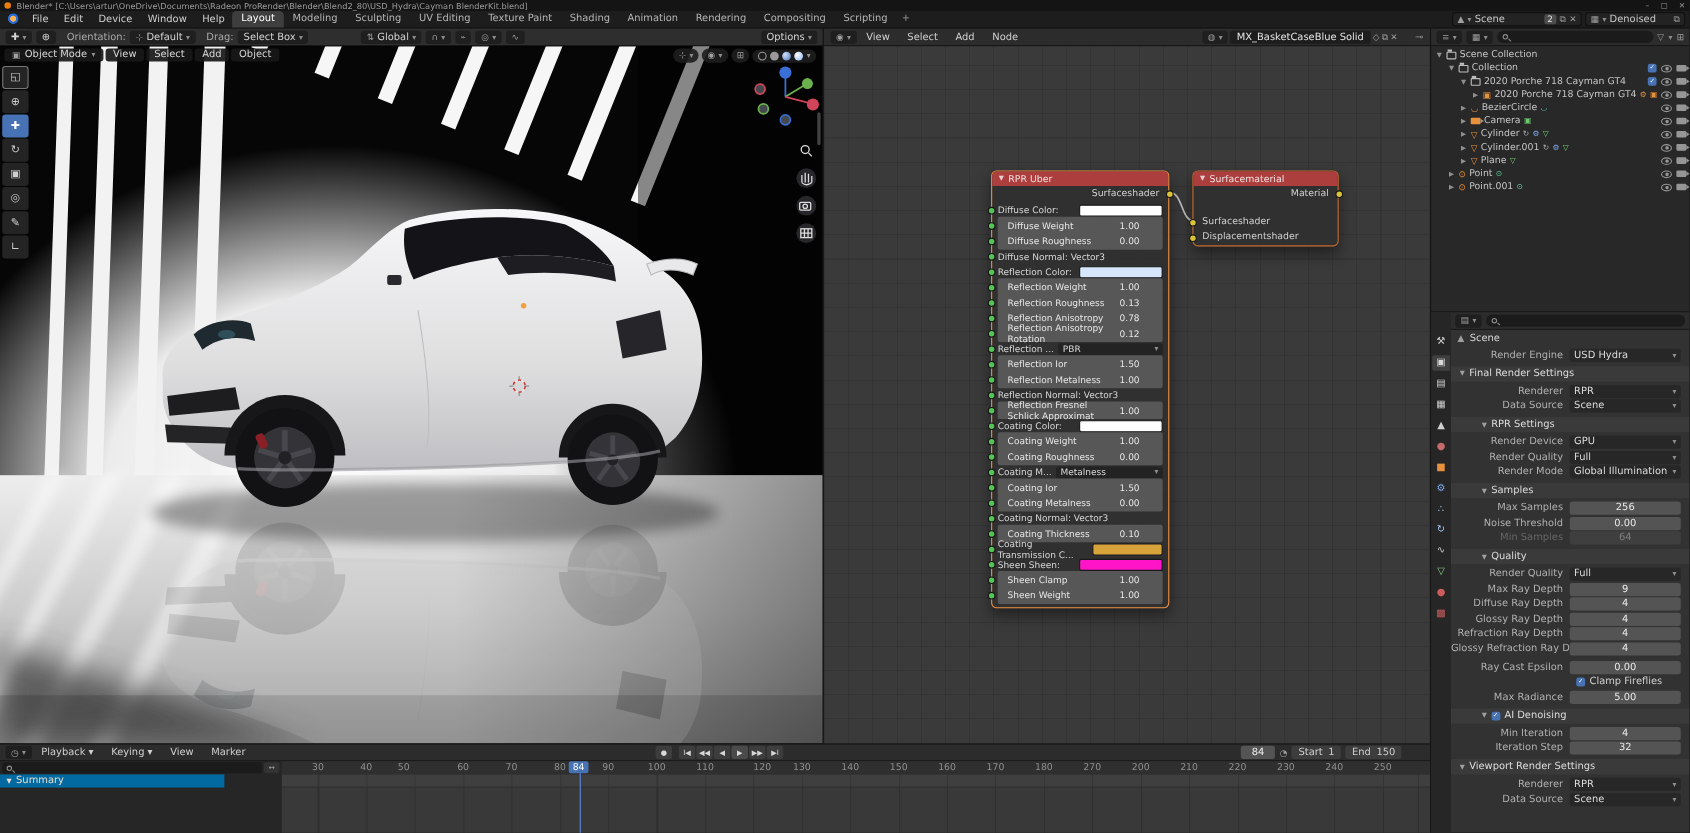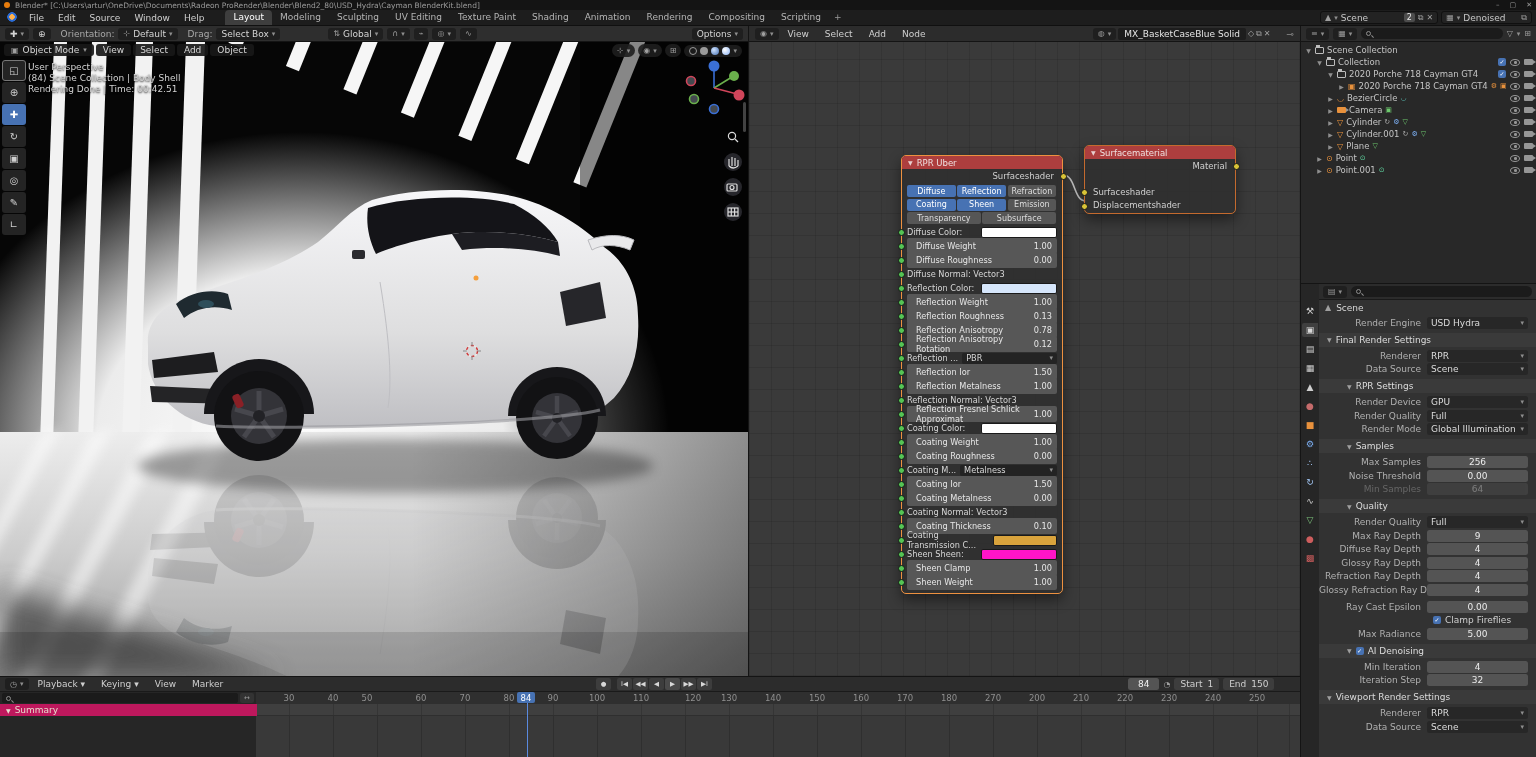--- a/index.html
+++ b/index.html
@@ -10,21 +10,21 @@
 
   
   #titlebar{left:0;top:0;width:1536px;height:10px;background:#141414;display:flex;align-items:center;padding:0 4px;color:#9a9a9a;font-size:7.5px}
   #blender-dot{width:6px;height:6px;border-radius:50%;background:#e87d0d;margin-right:5px}
   #win-controls{margin-left:auto;display:flex;gap:10px;font-size:7px;color:#9a9a9a}
 
   
   #topbar{left:0;top:10px;width:1536px;height:16px;background:#1d1d1d;display:flex;align-items:center;border-bottom:1px solid #101010}
   #topbar .logo{width:12px;height:11px;margin:0 4px 0 6px;border-radius:2px;background:radial-gradient(circle at 50% 45%,#ffb14d 0 2.5px,#2a6bd4 3px 4.5px,#0000 5px)}
   .menu{padding:0 7px;color:#cfcfcf;cursor:default}
-  #tabs{display:flex;margin-left:14px;height:16px;align-items:flex-start}
+  #tabs{display:flex;height:16px;align-items:flex-start}
   .tab{padding:2px 8px 3px;color:#b5b5b5;border-radius:4px 4px 0 0}
   .tab.active{background:#3e3e3e;color:#fff}
   .tab.plus{color:#9a9a9a;padding:2px 5px 3px}
   #scene-block{margin-left:auto;display:flex;align-items:center;gap:3px;padding-right:4px}
   .pillbox{background:#232323;border:1px solid #101010;border-radius:3px;display:flex;align-items:center;height:13px;padding:0 4px;gap:3px}
   .badge{background:#4d4d4d;border-radius:2px;padding:0 3px;color:#e8e8e8;font-size:8px}
   .mini-ic{color:#9f9f9f;font-size:8px}
   .chev{color:#8f8f8f;font-size:7px}
 
   
@@ -61,35 +61,35 @@
   .sph.mat{background:radial-gradient(circle at 35% 35%,#cfe2ff,#4772b3)}
   .sph.rend{background:radial-gradient(circle at 35% 35%,#fff,#8ab4f8)}
   .sphwrap{background:rgba(30,30,30,.9);border-radius:8px;padding:2px 5px;display:flex;gap:3px;align-items:center}
   #vp-scroll{position:absolute;right:2px;top:60px;width:3px;height:30px;border-radius:2px;background:rgba(255,255,255,.25)}
 
   
   #node-editor{left:748px;top:42px;width:552px;height:634px;background:#3a3a3a;border-left:1px solid #141414;overflow:hidden;
     background-image:repeating-linear-gradient(0deg,rgba(0,0,0,.10) 0 1px,transparent 1px 22px),repeating-linear-gradient(90deg,rgba(0,0,0,.10) 0 1px,transparent 1px 22px)}
   .bnode{position:absolute;background:#2f2f2fe8;border-radius:5px;box-shadow:0 6px 14px rgba(0,0,0,.45)}
   #uber-node{left:152px;top:113px;width:162px;border:1.5px solid #ed9140}
-  #surf-node{left:335px;top:103px;width:152px;border:1.5px solid #c46a2e}
+  #surf-node{left:335px;top:113px;width:133px;border:1.5px solid #c46a2e}
   .nhead{height:13px;background:#ad3e3e;border-radius:3.5px 3.5px 0 0;display:flex;align-items:center;padding:0 6px;gap:4px;color:#efe0e0;font-size:8.5px}
   .nhead .tri{font-size:6px;color:#e8cfcf}
   .nout{height:14px;display:flex;align-items:center;justify-content:flex-end;padding:0 8px;color:#cfcfcf;font-size:8.5px;position:relative}
   .nin{height:14px;display:flex;align-items:center;padding:0 8px;color:#cfcfcf;font-size:8.5px;position:relative}
   .sock{position:absolute;width:7px;height:7px;border-radius:50%;border:1px solid #161616;top:50%;margin-top:-3.5px}
   .sock.l{left:-4.5px}.sock.r{right:-4.5px}
   .sock.green{background:#54c454}.sock.yellow{background:#d9c437}
   #uber-toggles{display:flex;flex-wrap:wrap;gap:1.5px;margin:2px 5px}
   .ntg{height:12px;border-radius:2px;background:#565656;color:#ddd;display:flex;align-items:center;justify-content:center;font-size:8px;flex:0 0 32.5%}
   .ntg.on{background:#4772b3;color:#fff}
   .ntg.wide{flex:0 0 49.2%}
   .nrow{height:12px;margin:2px 5px;position:relative;display:flex;align-items:center;font-size:8.2px;color:#d6d6d6}
   .nrow .sock{left:-9.5px}
-  .nslider{flex:1;background:#575757;border-radius:2px;height:16px;display:flex;align-items:center;justify-content:space-between;padding:0 5px 0 9px;color:#e6e6e6}
+  .nslider{flex:1;background:#575757;border-radius:2px;height:16px;display:flex;align-items:center;justify-content:space-between;padding:0 21px 0 9px;color:#e6e6e6}
   .ncolor{flex:1;display:flex;align-items:center;justify-content:space-between}
   .swatch{width:76px;height:11px;border-radius:2px;border:1px solid #1a1a1a}
   .ndrop{flex:1;margin-left:4px;background:#232323;border-radius:2px;height:11px;display:flex;align-items:center;justify-content:space-between;padding:0 4px;color:#d9d9d9}
 
   
   #outliner{left:1300px;top:42px;width:236px;height:241px;background:#282828;border-left:1px solid #141414;padding-top:2px}
   .orow{height:12px;display:flex;align-items:center;gap:3px;font-size:8.5px;color:#c4c4c4;padding-right:3px}
   .orow .arrow{width:7px;color:#8f8f8f;font-size:6px;text-align:center;flex:none}
   .orow .oright{margin-left:auto;display:flex;gap:4px;align-items:center}
   .i-coll{width:9px;height:7px;border:1px solid #bdbdbd;border-radius:1px;position:relative;flex:none}
@@ -127,21 +127,21 @@
   #tl-playback{position:absolute;left:596px;top:1px;display:flex;gap:1px;align-items:center}
   .pbtn{background:#3d3d3d;border-radius:2px;height:12px;min-width:15px;display:flex;align-items:center;justify-content:center;color:#d8d8d8;font-size:6.5px;padding:0 2px}
   .pbtn.play{background:#4a4a4a}
   #tl-frame-group{position:absolute;left:1128px;top:1px;display:flex;gap:4px;align-items:center}
   .framebox{background:#545454;border-radius:2.5px;height:12px;display:flex;align-items:center;justify-content:center;color:#f0f0f0;padding:0 10px}
   .se-box{background:#3d3d3d;border-radius:2.5px;height:12px;display:flex;align-items:center;gap:5px;color:#cfcfcf;padding:0 6px}
   #tl-body{position:relative;height:66px}
   #tl-left{position:absolute;left:0;top:0;width:256px;height:66px;background:#262626}
   #tl-search{position:absolute;left:2px;top:1px;width:236px;height:10px;background:#1b1b1b;border-radius:2px;display:flex;align-items:center;padding:0 4px;gap:4px}
   #tl-arrows{position:absolute;right:2px;top:1px;width:14px;height:10px;background:#333;border-radius:2px;color:#9a9a9a;font-size:7px;display:flex;align-items:center;justify-content:center}
-  #summary-row{position:absolute;left:0;top:12px;width:257px;height:12px;background:#be185d;display:flex;align-items:center;gap:4px;padding:0 6px;color:#e6dccd}
+  #summary-row{position:absolute;left:0;top:12px;width:204px;height:12px;background:#0369a1;display:flex;align-items:center;gap:4px;padding:0 6px;color:#e6dccd}
   #tl-ruler{position:absolute;left:256px;top:0;width:1044px;height:12px;background:#2f2f2f;overflow:hidden}
   .rlabel{position:absolute;top:1px;color:#8f8f8f;font-size:8.5px;transform:translateX(-50%)}
   #tl-dope{position:absolute;left:256px;top:12px;width:1044px;height:54px;background:#393939;overflow:hidden;
     background-image:repeating-linear-gradient(90deg,rgba(0,0,0,.18) 0 1px,transparent 1px 44px);background-position:-11px 0}
   #dope-band{position:absolute;left:0;top:0;width:1044px;height:12px;background:rgba(255,255,255,.03);border-bottom:1px solid #2f2f2f}
   #playhead-line{position:absolute;left:270px;top:10px;width:1.5px;height:56px;background:#5a8ae0}
   #playhead-badge{position:absolute;left:258px;top:0px;background:#4772b3;border-radius:2px;color:#fff;padding:0 4px;height:11px;display:flex;align-items:center;font-size:8.5px}
 </style>
 </head>
 <body>
@@ -156,21 +156,21 @@
         <span>▢</span>
         <span>✕</span>
       </span>
   </div>
 
   <div id="topbar" class="abs">
     <span class="logo"></span>
     <span id="win-menus" style="display:flex">
         <span class="menu">File</span>
         <span class="menu">Edit</span>
-        <span class="menu">Source</span>
+        <span class="menu">Device</span>
         <span class="menu">Window</span>
         <span class="menu">Help</span>
       </span>
     <div id="tabs">
         <div class="tab active">Layout</div>
         <div class="tab">Modeling</div>
         <div class="tab">Sculpting</div>
         <div class="tab">UV Editing</div>
         <div class="tab">Texture Paint</div>
         <div class="tab">Shading</div>
@@ -463,52 +463,37 @@
     <div id="vp-toolbar">
         <div class="vtool first">◱</div>
         <div class="vtool">⊕</div>
         <div class="vtool active">✚</div>
         <div class="vtool">↻</div>
         <div class="vtool">▣</div>
         <div class="vtool">◎</div>
         <div class="vtool">✎</div>
         <div class="vtool">∟</div>
       </div>
-    <div id="vp-overlay">
-        <div>User Perspective</div>
-        <div>(84) Scene Collection | Body Shell</div>
-        <div>Rendering Done | Time: 00:42.51</div>
-      </div>
     <div id="vp-scroll"></div>
   </div>
 
   <div id="node-editor" class="abs">
     <svg class="abs" width="552" height="634" style="left:0;top:0">
       <path d="M314,133 C327,133 324,159 337,159" stroke="#bfbfbf" stroke-width="1.6" fill="none"></path>
     </svg>
 
     <div class="bnode" id="uber-node">
       <div class="nhead">
         <span class="tri">▼</span>
         <span>RPR Uber</span>
       </div>
       <div class="nout">
         <span>Surfaceshader</span>
         <span class="sock r yellow"></span>
       </div>
-      <div id="uber-toggles">
-          <div class="ntg on">Diffuse</div>
-          <div class="ntg on">Reflection</div>
-          <div class="ntg">Refraction</div>
-          <div class="ntg on">Coating</div>
-          <div class="ntg on">Sheen</div>
-          <div class="ntg">Emission</div>
-          <div class="ntg wide">Transparency</div>
-          <div class="ntg wide">Subsurface</div>
-        </div>
       <div id="uber-rows" style="padding-bottom:3px">
           <div class="nrow">
             <span class="sock l green"></span>
             <div class="ncolor">
               <span>Diffuse Color:</span>
               <span class="swatch" style="background: rgb(255, 255, 255);"></span>
             </div>
           </div>
           <div class="nrow">
             <span class="sock l green"></span>

